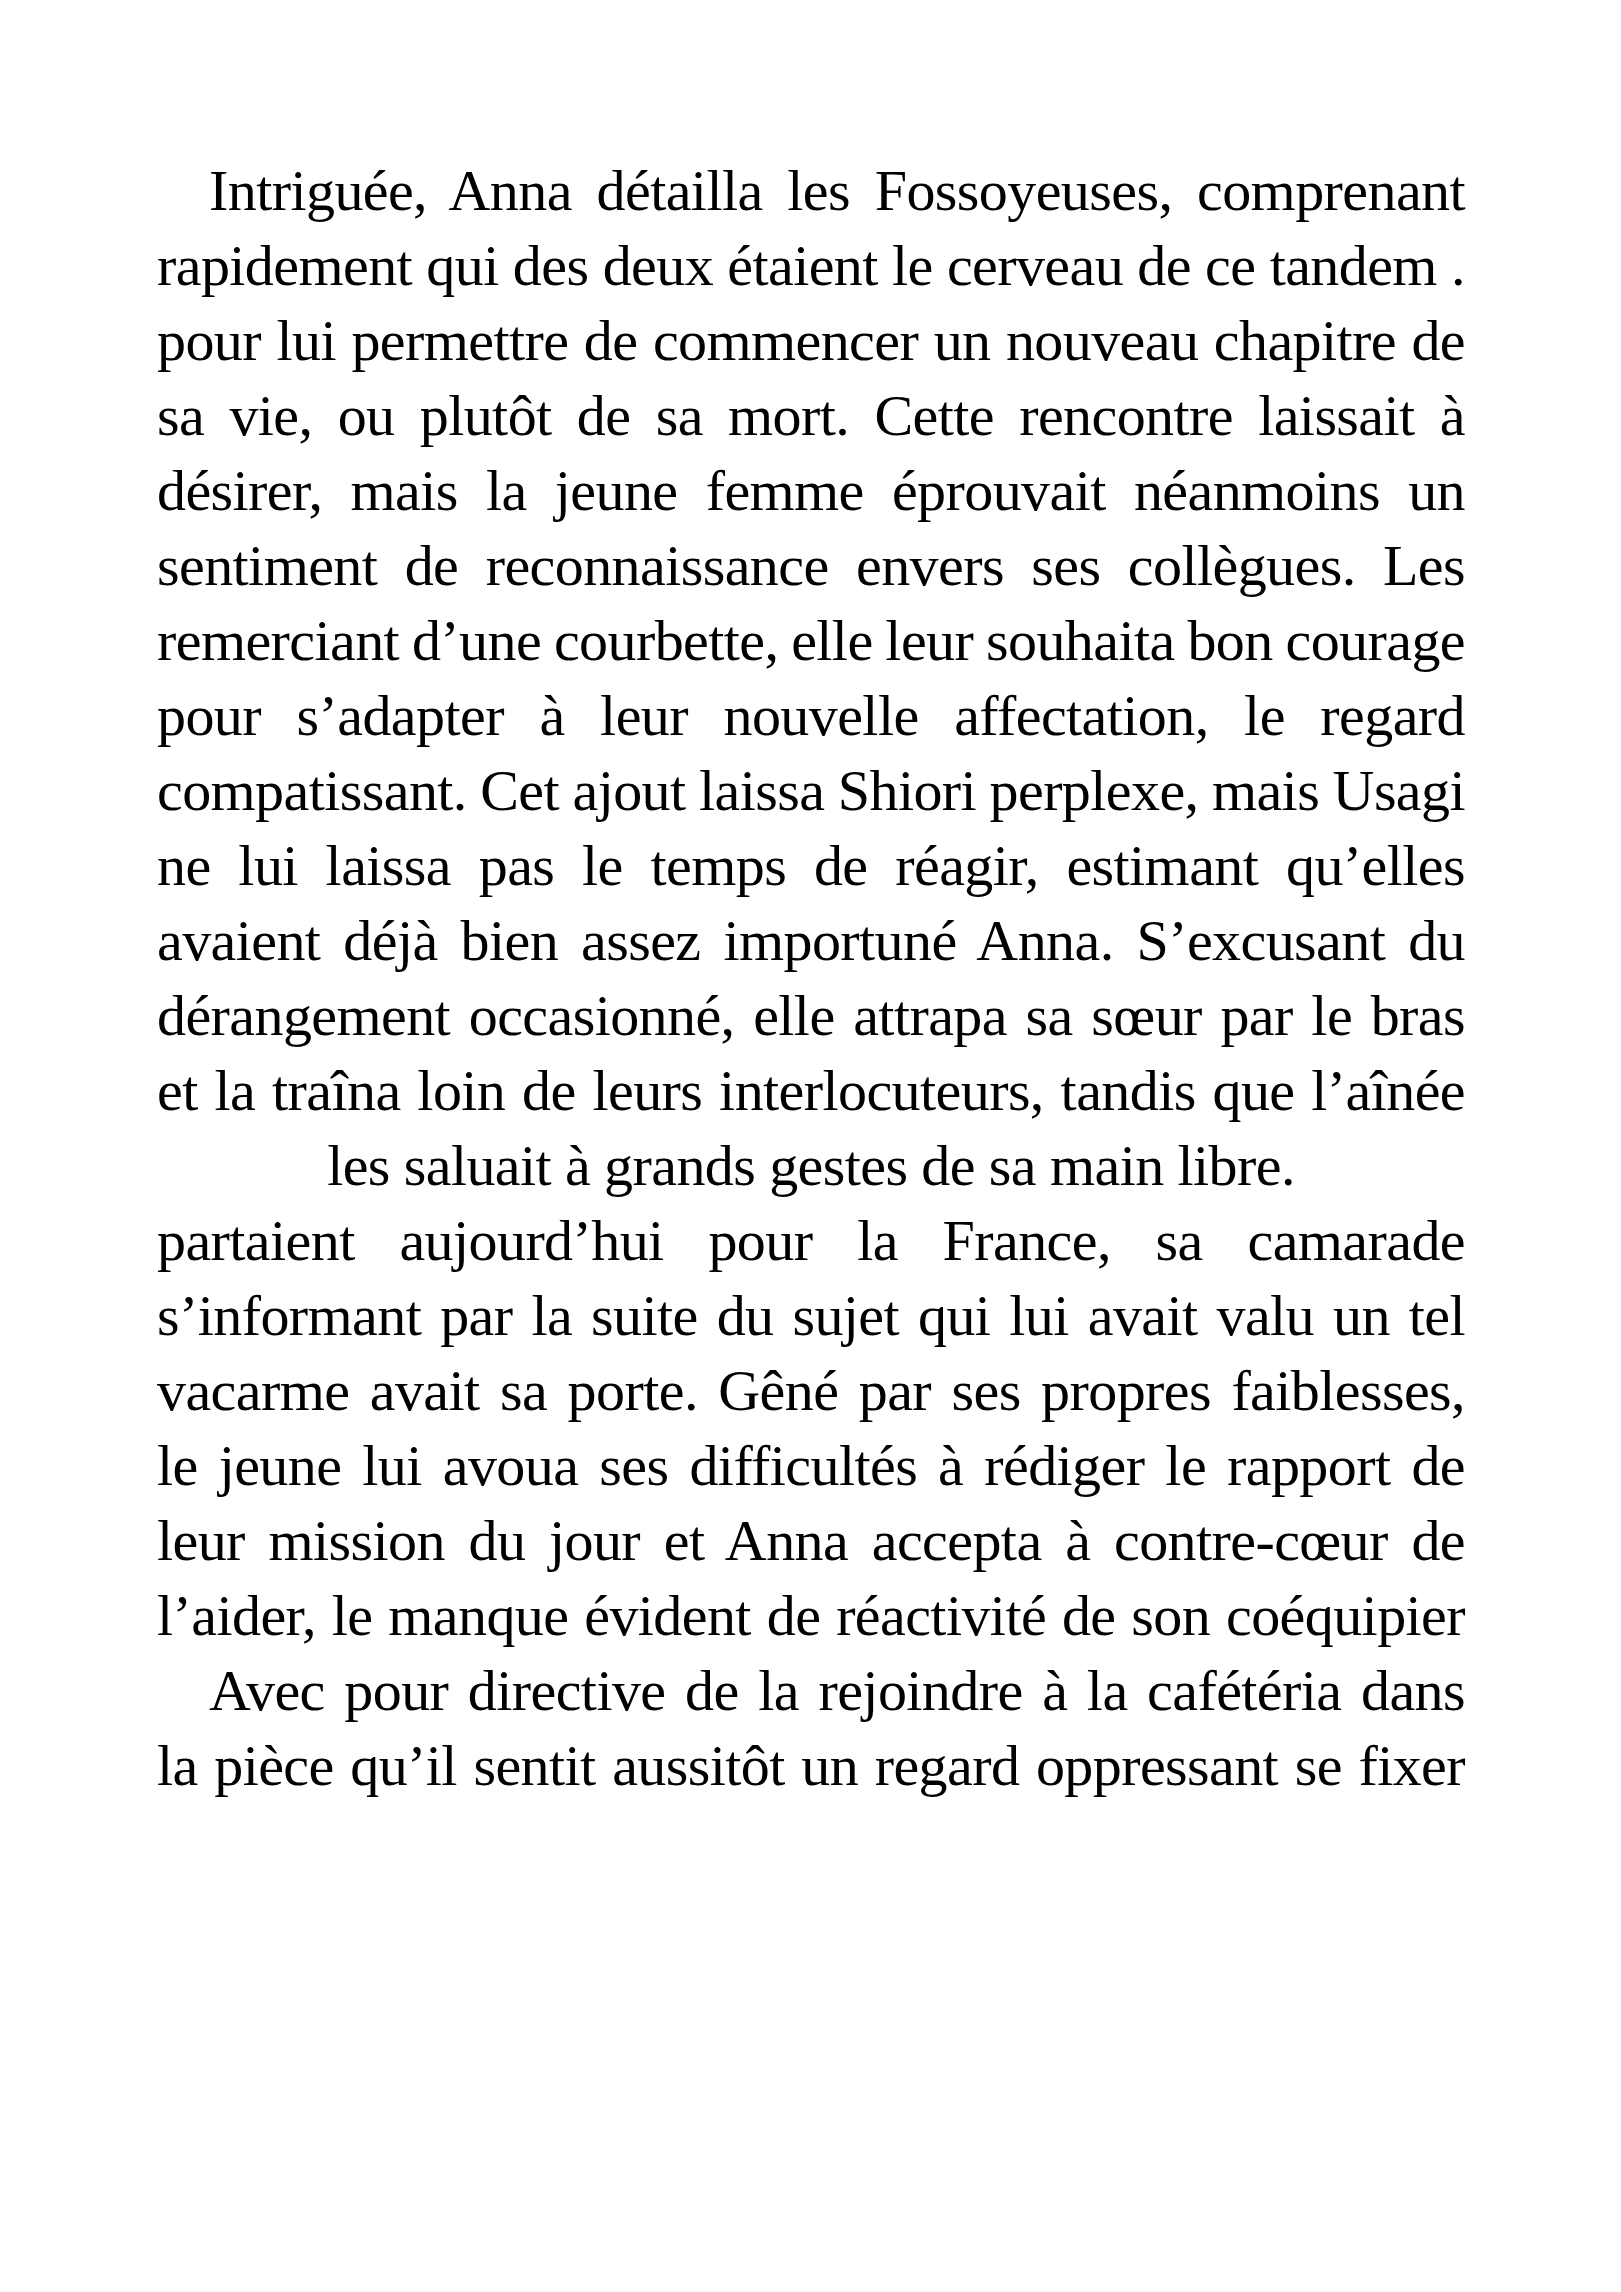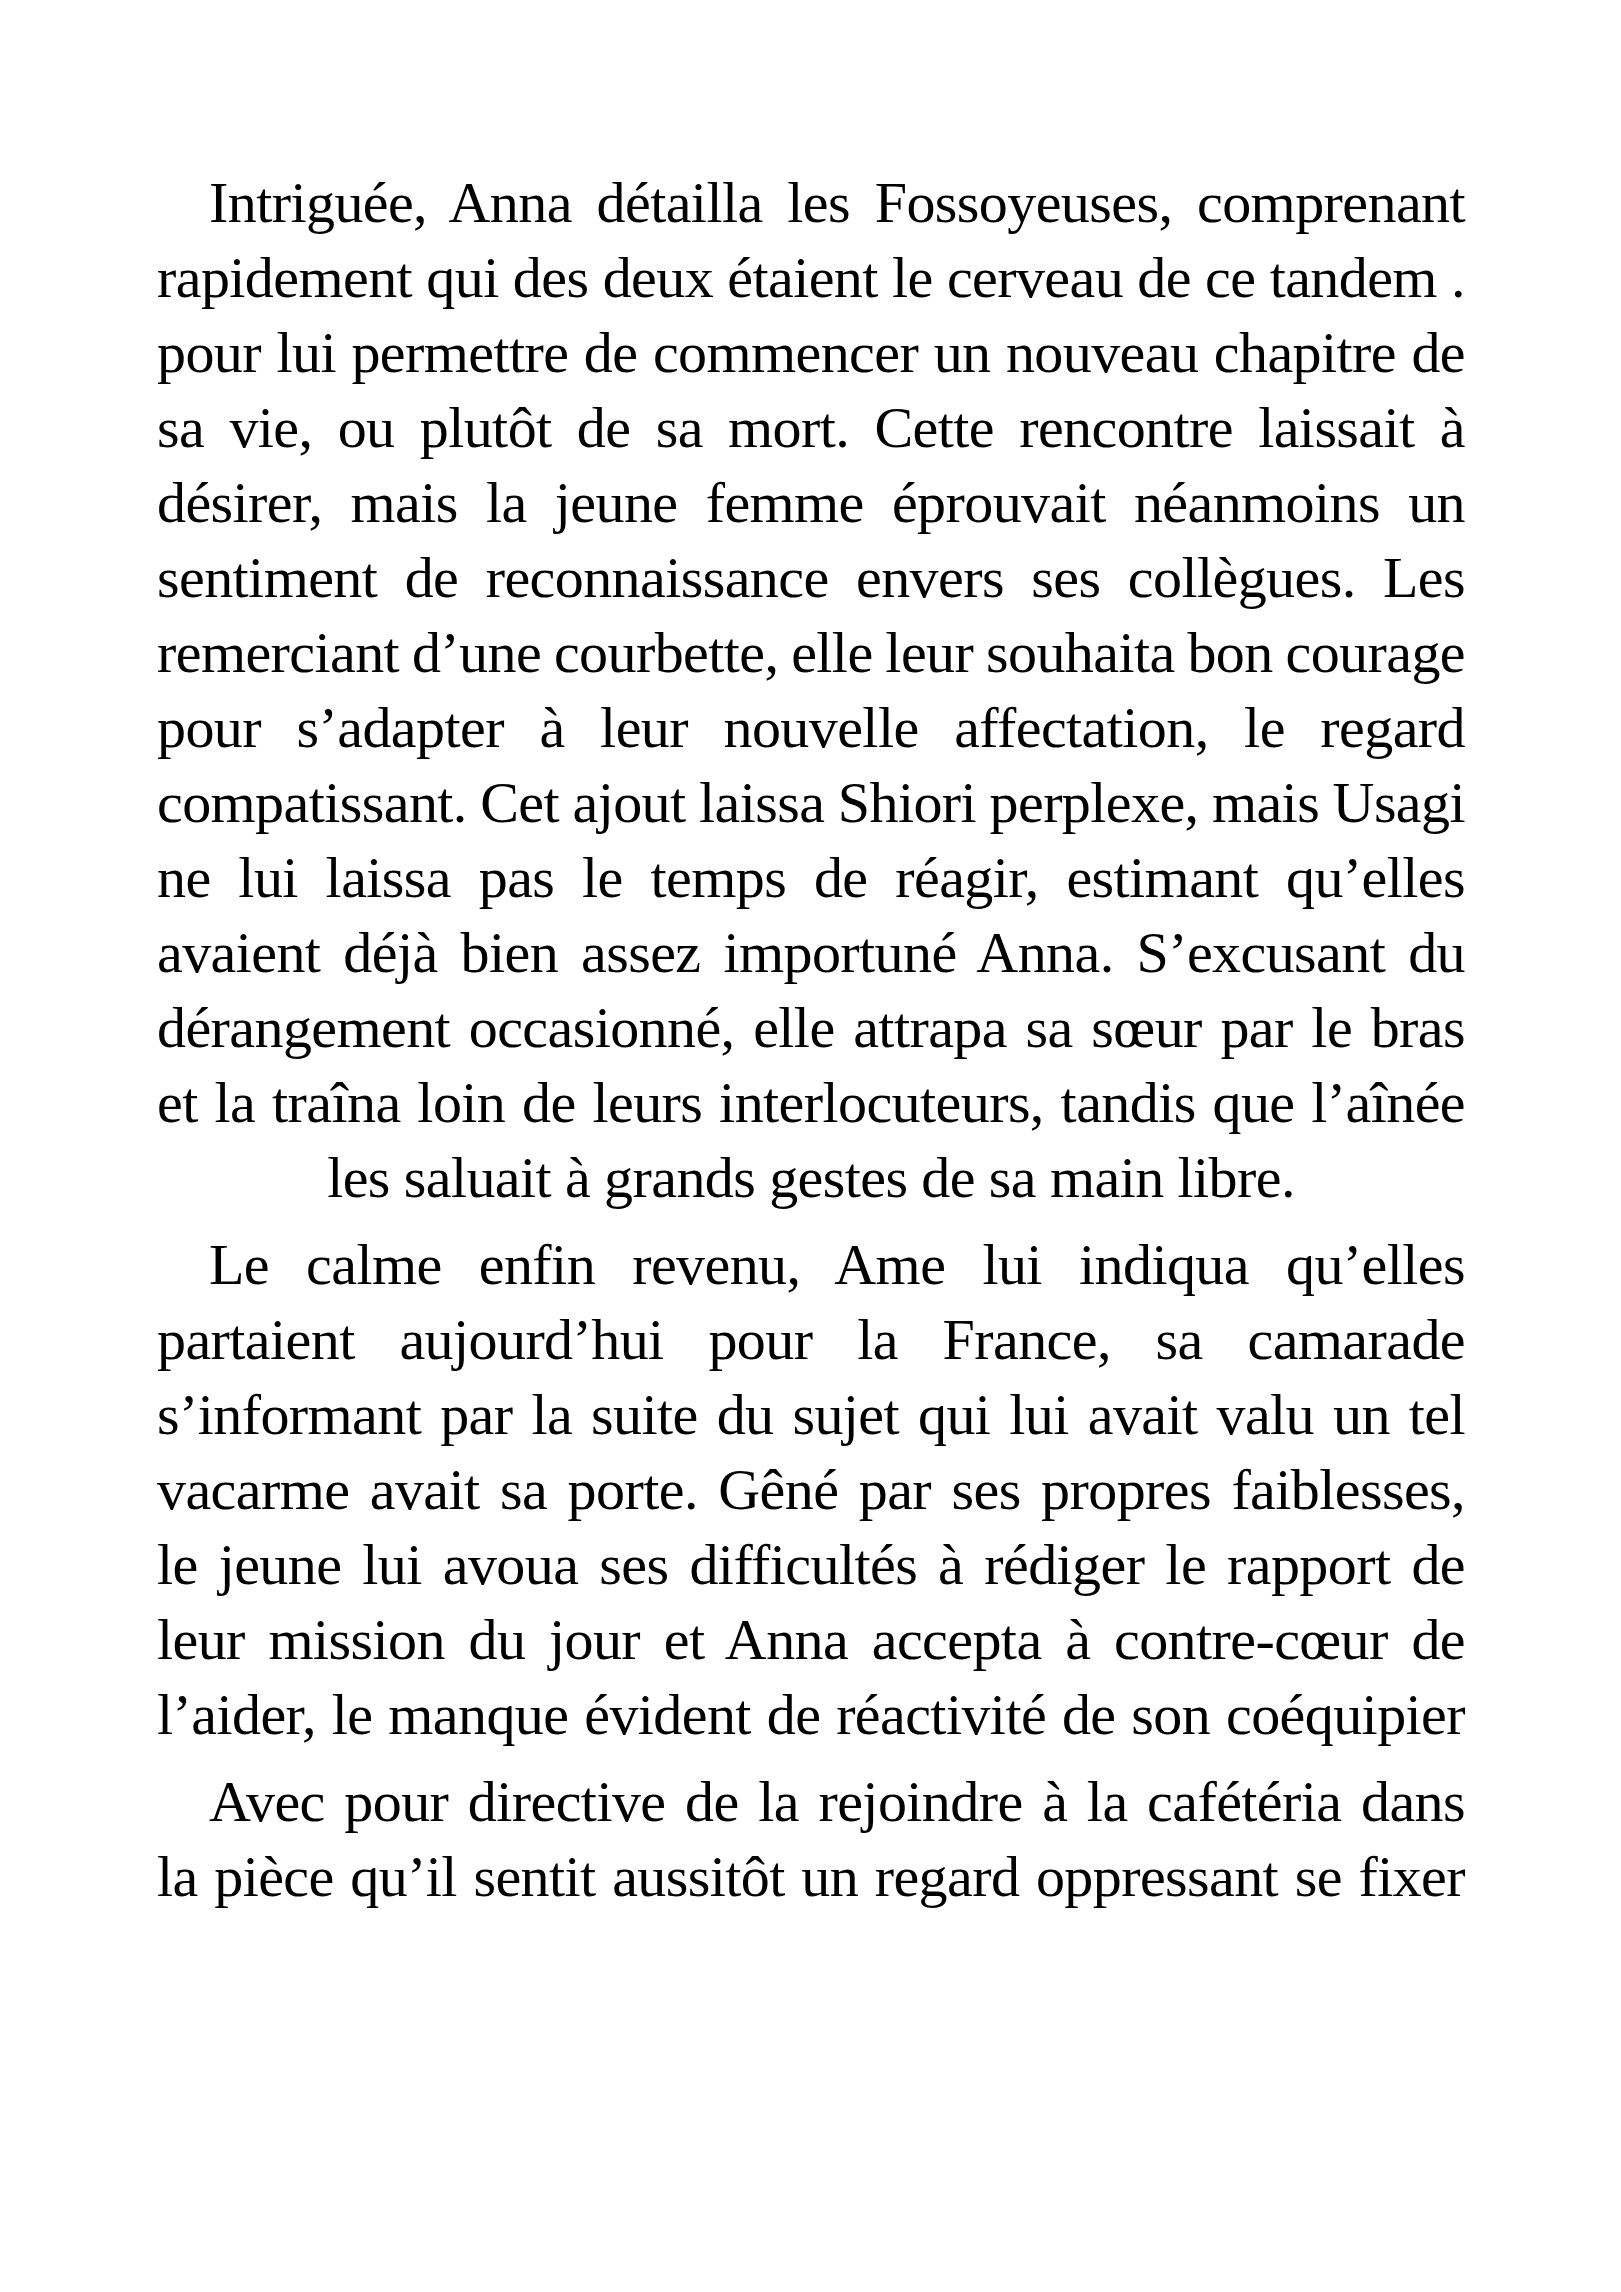--- a/index.html
+++ b/index.html
@@ -39,21 +39,20 @@
     -moz-text-align-last: justify;
     word-spacing: -0.2em; 
   }
   
   .plain {
     text-align: center;
   }
   
   .indent {
     text-indent: 52px;
-    margin-top: 12px;
   }
 </style>
 </head>
 <body>
 
 <main class="page">
   <div>
       <div class="paragraph">
         <div class="line just indent">Intriguée, Anna détailla les Fossoyeuses, comprenant</div>
         <div class="line just">rapidement qui des deux étaient le cerveau de ce tandem .</div>
@@ -64,21 +63,20 @@
         <div class="line just">remerciant d’une courbette, elle leur souhaita bon courage</div>
         <div class="line just">pour s’adapter à leur nouvelle affectation, le regard</div>
         <div class="line just">compatissant. Cet ajout laissa Shiori perplexe, mais Usagi</div>
         <div class="line just">ne lui laissa pas le temps de réagir, estimant qu’elles</div>
         <div class="line just">avaient déjà bien assez importuné Anna. S’excusant du</div>
         <div class="line just">dérangement occasionné, elle attrapa sa sœur par le bras</div>
         <div class="line just">et la traîna loin de leurs interlocuteurs, tandis que l’aînée</div>
         <div class="line plain">les saluait à grands gestes de sa main libre.</div>
       </div>
       <div class="paragraph">
-        <div class="line just indent">Le calme enfin revenu, Ame lui indiqua qu’elles</div>
         <div class="line just">partaient aujourd’hui pour la France, sa camarade</div>
         <div class="line just">s’informant par la suite du sujet qui lui avait valu un tel</div>
         <div class="line just">vacarme avait sa porte. Gêné par ses propres faiblesses,</div>
         <div class="line just">le jeune lui avoua ses difficultés à rédiger le rapport de</div>
         <div class="line just">leur mission du jour et Anna accepta à contre-cœur de</div>
         <div class="line just">l’aider, le manque évident de réactivité de son coéquipier</div>
       </div>
       <div class="paragraph">
         <div class="line just indent">Avec pour directive de la rejoindre à la cafétéria dans</div>
         <div class="line just">la pièce qu’il sentit aussitôt un regard oppressant se fixer</div>

